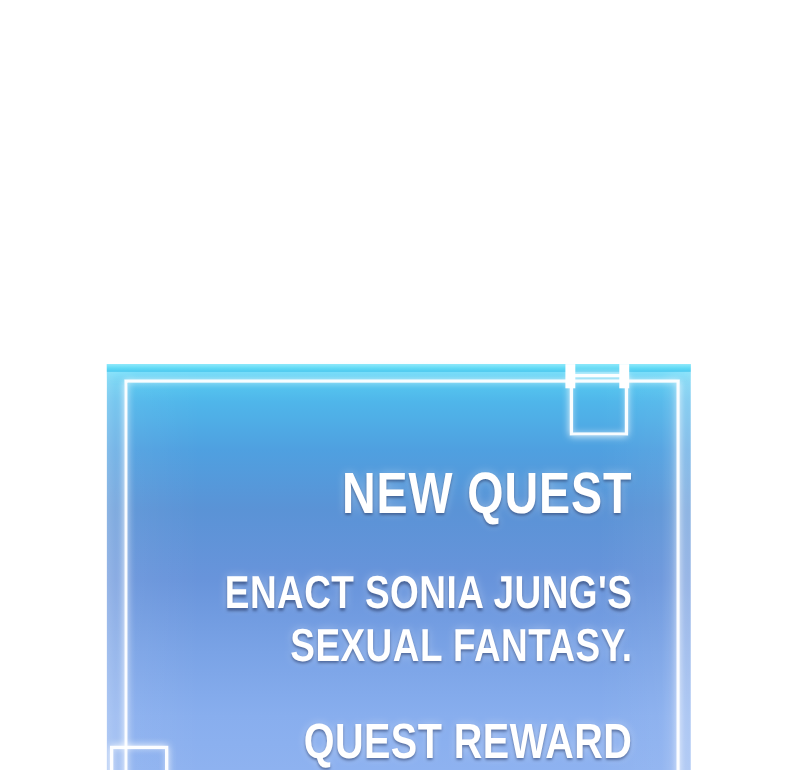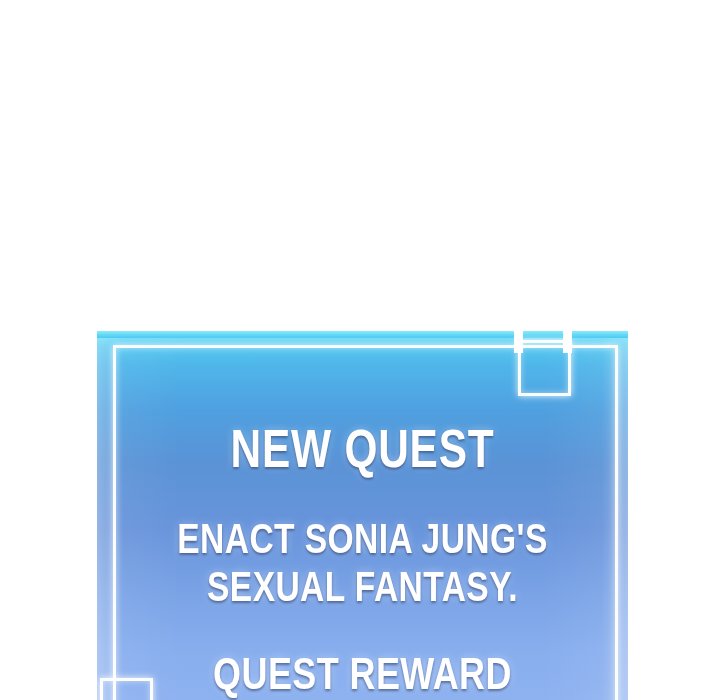--- a/index.html
+++ b/index.html
@@ -150,21 +150,21 @@
   .rail-notch.n1 { left: 417px; }
   .rail-notch.n2 { left: 466px; }
 
   
   .panel-text {
     position: absolute;
     left: 0;
     top: 0;
     width: 464px;
     height: 369px;
-    text-align: center;
+    text-align: right;
     pointer-events: none;
   }
 
   .quest-title,
   .quest-objective,
   .quest-reward-label {
     color: #ffffff;
     font-family: "Liberation Sans", sans-serif;
     font-weight: 700;
     text-transform: uppercase;

